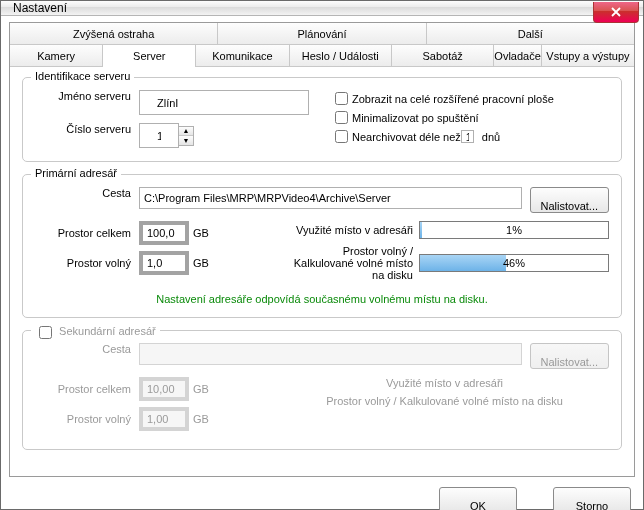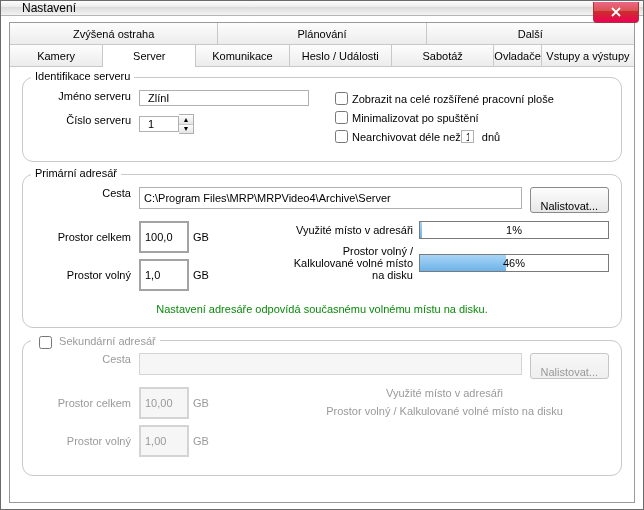--- a/index.html
+++ b/index.html
@@ -1,61 +1,61 @@
 <!DOCTYPE html>
 <html><head>
 <meta charset="utf-8">
 <style>
   html,body{margin:0;padding:0;height:100%;font-family:"Segoe UI",Tahoma,sans-serif;font-size:11px;color:#000;background:#fff;}
   .window{width:644px;height:510px;box-sizing:border-box;border:1px solid #6a6a6a;background:#fff;display:flex;flex-direction:column;}
   .titlebar{height:28px;background:linear-gradient(to bottom,#fdfdfd 0%,#ebebeb 45%,#dcdcdc 46%,#f3f3f3 100%);border-bottom:1px solid #b5b5b5;display:flex;align-items:center;position:relative;}
-  .titlebar .title{padding-left:21px;font-size:12px;}
+  .titlebar .title{padding-left:12px;font-size:12px;}
   .close-btn{position:absolute;right:4px;top:1px;width:44px;height:20px;border:1px solid #a33;border-top:none;border-radius:0 0 4px 4px;background:linear-gradient(to bottom,#e68 0%,#d9534f 45%,#c9302c 46%,#e05 100%);display:flex;align-items:center;justify-content:center;}
   .close-btn svg{display:block;}
   .client{flex:1;padding:6px 8px 10px 8px;display:flex;flex-direction:column;}
   
   .tabs{border:1px solid #9a9a9a;box-sizing:border-box;}
   .tabrow{display:flex;height:21px;background:linear-gradient(to bottom,#fdfdfd,#ececec);}
   .tabrow.top .tab{flex:1;}
   .tabrow.bottom{border-top:1px solid #c8c8c8;}
   .tab{border-right:1px solid #c8c8c8;display:flex;align-items:center;justify-content:center;cursor:default;background:linear-gradient(to bottom,#fdfdfd,#ececec);}
   .tab:last-child{border-right:none;}
   .tab.active{background:#fff;font-weight:400;position:relative;}
   .tab.active::after{content:"";position:absolute;left:0;right:0;bottom:-1px;height:1px;background:#fff;}
   .tabrow.bottom .tab{width:100px;}
   .tabrow.bottom .tab:nth-child(4),.tabrow.bottom .tab:nth-child(5){width:110px;}
   .tabrow.bottom .tab:nth-child(6){flex:1;}
   .tabcontent{border-top:1px solid #c8c8c8;background:#fff;padding:10px 12px 14px 12px;}
   
-  .fieldset{border:1px solid #c9c9c9;border-radius:11px;padding:12px 12px 12px 12px;margin-bottom:12px;position:relative;}
+  .fieldset{border:1px solid #c9c9c9;border-radius:5px;padding:12px 12px 12px 12px;margin-bottom:12px;position:relative;}
   .fieldset .legend{position:absolute;top:-8px;left:8px;background:#fff;padding:0 4px;}
   .fieldset.disabled .legend{}
   .row{display:flex;margin-bottom:8px;}
   .row:last-child{margin-bottom:0;}
   .lbl{width:96px;text-align:right;padding-right:8px;}
-  input.txt, input.num{border:1px solid #b0b0b0;background:#fff;height:16px;box-sizing:border-box;padding:1px 8px;font:inherit;}
+  input.txt, input.num{border:1px solid #b0b0b0;background:#fff;height:25px;box-sizing:border-box;padding:1px 17px;font:inherit;}
   input.txt{width:170px;}
   input.num{width:40px;text-align:left;}
   .spinner{display:inline-flex;align-items:center;}
   .spinbtns{display:flex;flex-direction:column;border:1px solid #b0b0b0;border-left:none;height:20px;box-sizing:border-box;}
   .spinbtns span{width:14px;height:9px;display:flex;align-items:center;justify-content:center;background:linear-gradient(to bottom,#fdfdfd,#e5e5e5);font-size:7px;line-height:7px;}
   .spinbtns span:first-child{border-bottom:1px solid #c8c8c8;}
   .checkboxwrap{display:flex;align-items:center;margin-bottom:6px;}
   .checkboxwrap input{width:13px;height:13px;margin:0 4px 0 0;}
   .idcols{display:flex;}
   .idcols .left{width:300px;}
   .idcols .right{flex:1;padding-top:2px;}
   .unit{margin-left:4px;}
   .inlinenum{width:30px;border:1px solid #b0b0b0;height:20px;box-sizing:border-box;padding:1px 4px;font:inherit;margin:0 4px;}
   .pathinput{flex:1;border:1px solid #b0b0b0;height:22px;box-sizing:border-box;padding:2px 4px;font:inherit;}
   .btn{height:22px;border:1px solid #8a8a8a;border-radius:3px;background:linear-gradient(to bottom,#fdfdfd,#e7e7e7);padding:12px 10px;font:inherit;cursor:default;margin-left:8px;}
   .btn:disabled{color:#999;background:linear-gradient(to bottom,#f7f7f7,#efefef);border-color:#c5c5c5;}
   .grid2{display:flex;align-items:center;margin-bottom:6px;}
   .grid2 .lbl{width:96px;}
-  .grid2 .val{width:50px;border:2px solid #a3a3a3;height:32px;box-sizing:border-box;padding:5px 4px;font:inherit;}
+  .grid2 .val{width:50px;border:4px solid #a3a3a3;height:24px;box-sizing:border-box;padding:5px 4px;font:inherit;}
   .bar{border:1px solid #7a7a7a;height:18px;width:190px;position:relative;box-sizing:border-box;display:flex;align-items:center;justify-content:center;}
   .bar .fill{position:absolute;left:0;top:0;bottom:0;background:linear-gradient(to bottom,#a9d5f5,#6db3e8);}
   .bar .pct{position:relative;font-size:11px;}
   .statusmsg{text-align:center;color:#0a8a0a;margin-top:6px;}
   
   .disabled, .disabled *{color:#9a9a9a;}
   .disabled input.txt,.disabled input.num,.disabled .val,.disabled .pathinput{background:#f6f6f6;border-color:#d4d4d4;}
   
   .footer{margin-top:auto;display:flex;justify-content:flex-end;gap:8px;padding:10px 4px 0 0;}
   .footer .btn{width:78px;height:24px;margin-left:28px;}

